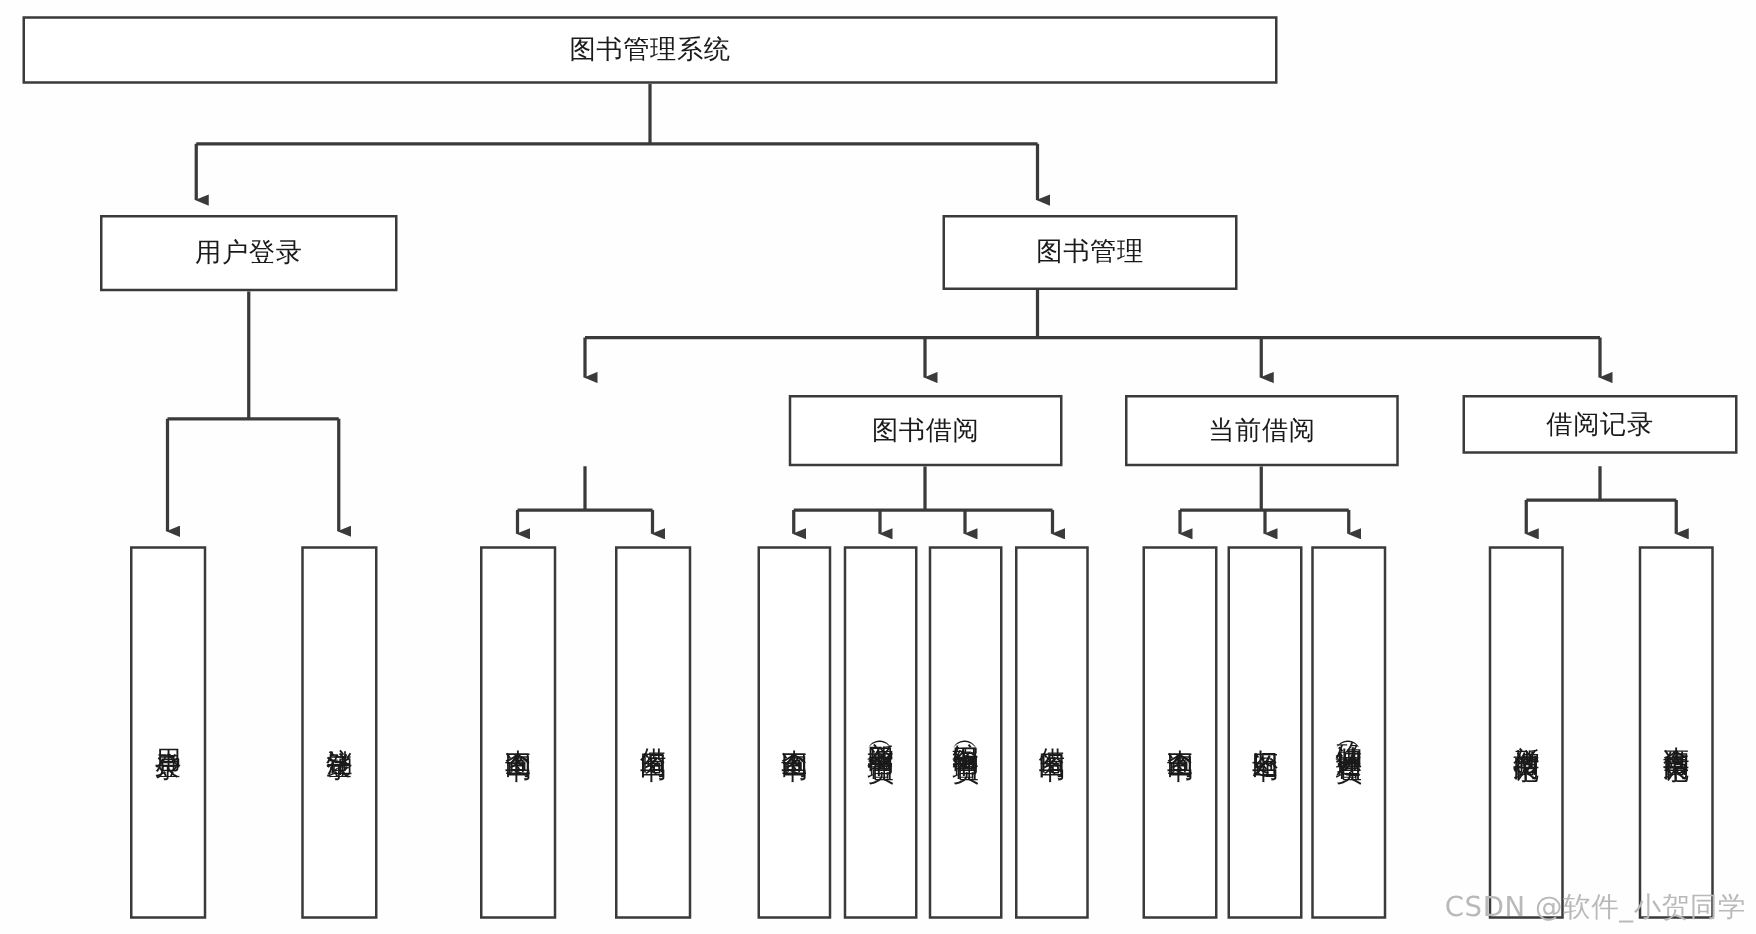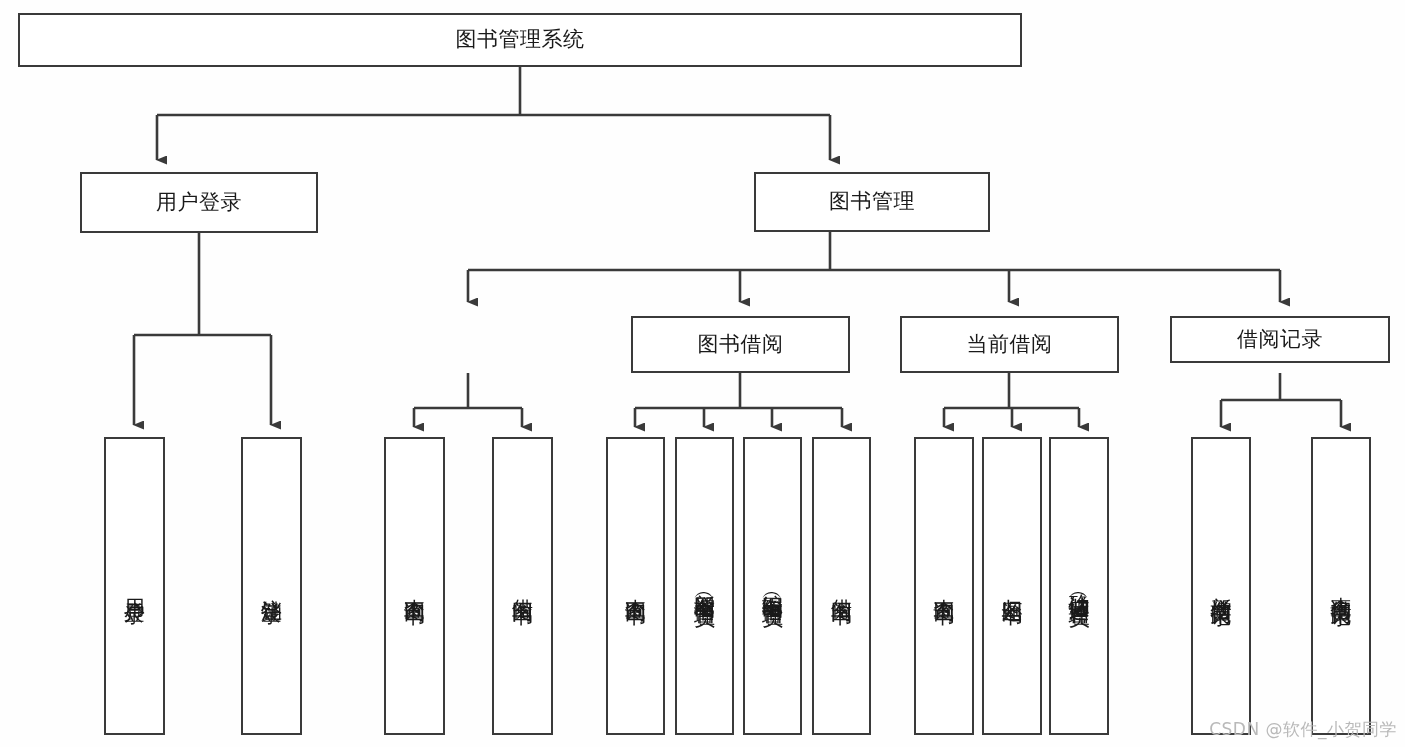--- a/index.html
+++ b/index.html
@@ -53,21 +53,21 @@
   .node.vert .vlabel {
     writing-mode: vertical-rl;
     text-orientation: upright;
     white-space: nowrap;
     letter-spacing: 2px;
   }
   #watermark {
     position: absolute;
     right: 8px;
     bottom: 6px;
-    font-size: 17px;
+    font-size: 22px;
     color: #b9b9b9;
     letter-spacing: 0.5px;
     white-space: nowrap;
     user-select: none;
   }
 </style>
 </head>
 <body>
 
 <div id="canvas">

